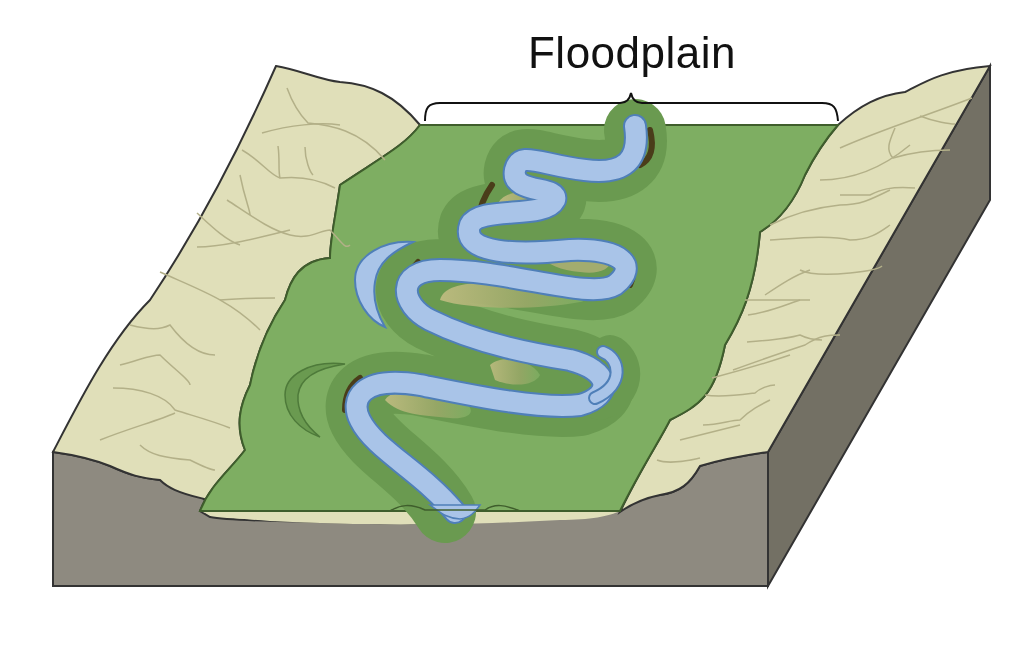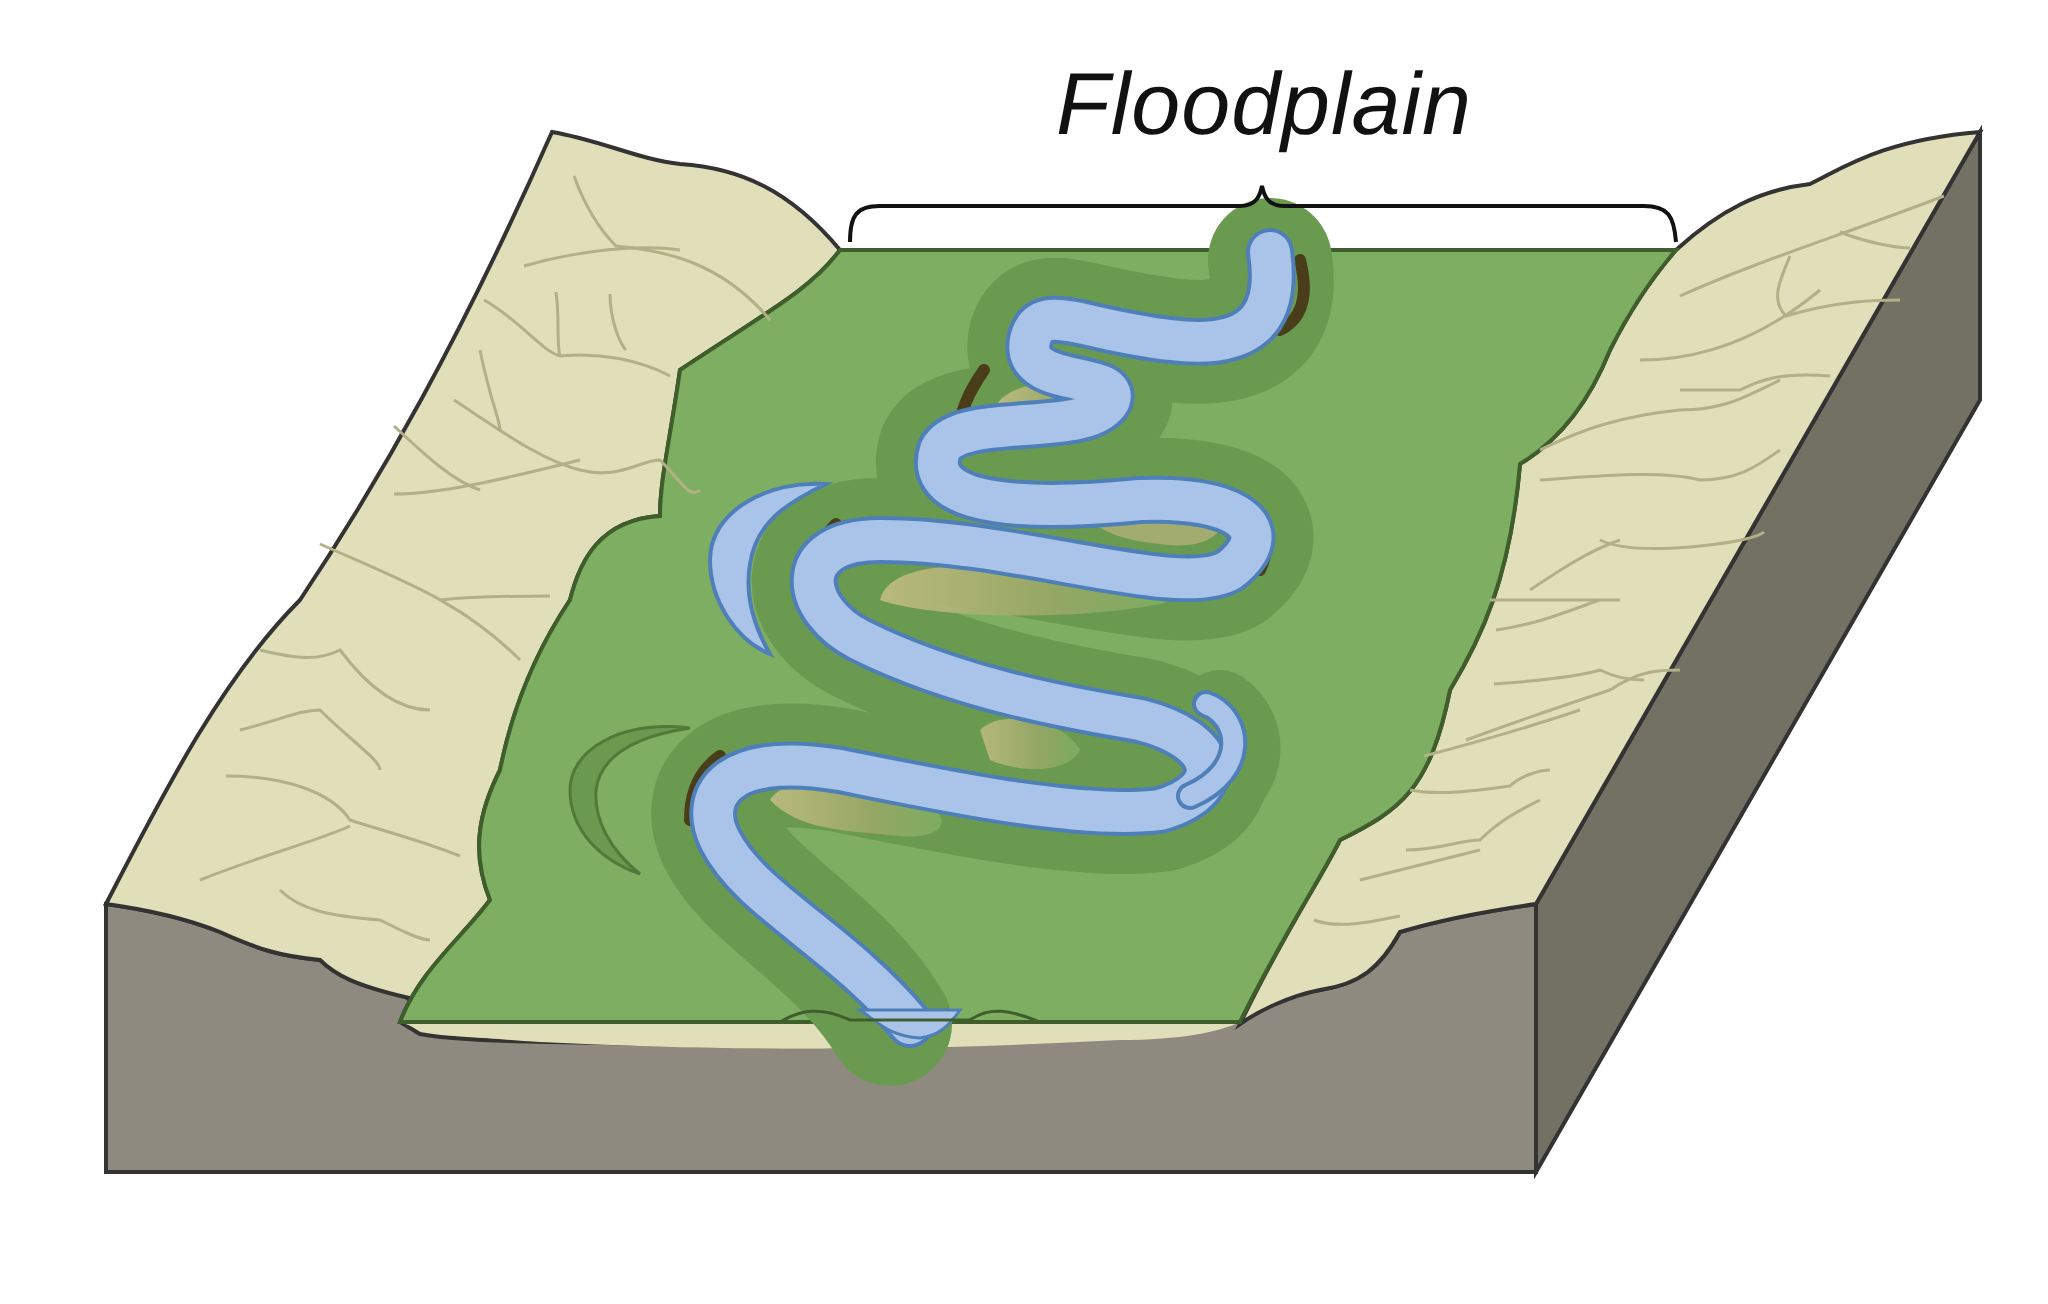--- a/index.html
+++ b/index.html
@@ -1,17 +1,17 @@
 <!DOCTYPE html>
 <html><head>
 <meta charset="utf-8">
 <style>
   html, body { margin: 0; padding: 0; background: #ffffff; }
   body { width: 1024px; height: 652px; overflow: hidden; position: relative; }
-  #stage { position: absolute; left: 0; top: 0; width: 840px; height: 652px; font-style: italic; }
+  #stage { position: absolute; left: 0; top: 0; width: 840px; height: 652px; }
   .title-label {
     position: absolute; left: 0; top: 28px; width: 1270px;
     text-align: center;
     font-family: "Liberation Sans", sans-serif;
     font-size: 44px; color: #111111; letter-spacing: 0.5px;
   }
   svg { position: absolute; left: 0; top: 0; }
 </style>
 </head>
 <body>

